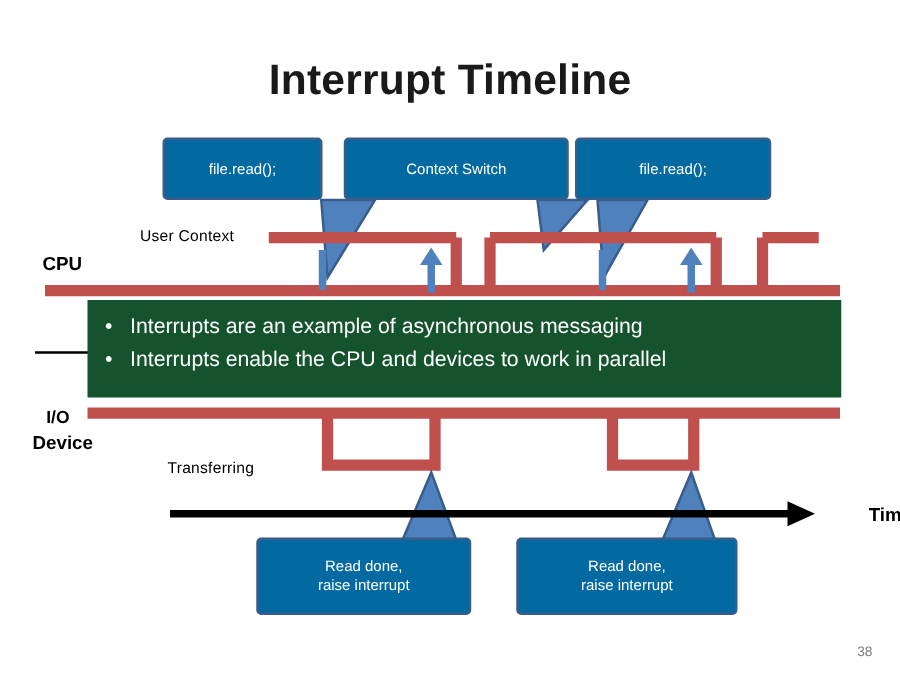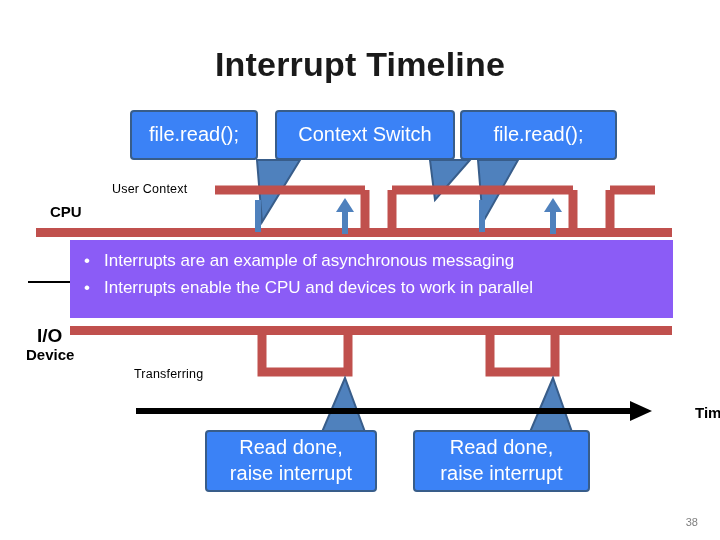--- a/index.html
+++ b/index.html
@@ -27,30 +27,30 @@
     font-size: 34px;
     color: #1a1a1a;
     letter-spacing: 0.2px;
     font-weight: 700;
   }
 
   
   .callout {
     position: absolute;
     box-sizing: border-box;
-    background: #3b82f6;
+    background: #0369a1;
     border: 2px solid #385d8a;
     border-radius: 4px;
     color: #ffffff;
     display: flex;
     align-items: center;
     justify-content: center;
     text-align: center;
     line-height: 1.18;
-    font-size: 20px;
+    font-size: 12px;
     z-index: 6;
   }
   .callout-multi { line-height: 1.28; }
 
   
   .lbl-user-process {
     position: absolute;
     left: 112px;
     top: 182px;
     font-size: 12.5px;
@@ -58,27 +58,26 @@
     font-weight: 400;
     letter-spacing: 0.2px;
   }
   .lbl-cpu {
     position: absolute;
     left: 34px;
     top: 203px;
     font-size: 15px;
     color: #000000;
     font-weight: bold;
-    margin-left: 16px;
   }
   .lbl-io-1 {
     position: absolute;
     left: 37px;
     top: 325px;
-    font-size: 19px;
+    font-size: 14px;
     color: #000000;
     font-weight: bold;
   }
   .lbl-io-2 {
     position: absolute;
     left: 26px;
     top: 346px;
     font-size: 15px;
     color: #000000;
     font-weight: bold;
@@ -111,21 +110,21 @@
     z-index: 2;
   }
 
   
   .note-box {
     position: absolute;
     left: 70px;
     top: 240px;
     width: 603px;
     height: 78px;
-    background: #8b5cf6;
+    background: #14532d;
     z-index: 8;
     color: #ffffff;
     box-sizing: border-box;
     padding: 8px 0 0 14px;
   }
   .note-line {
     font-size: 17px;
     line-height: 1.58;
     white-space: nowrap;
   }

